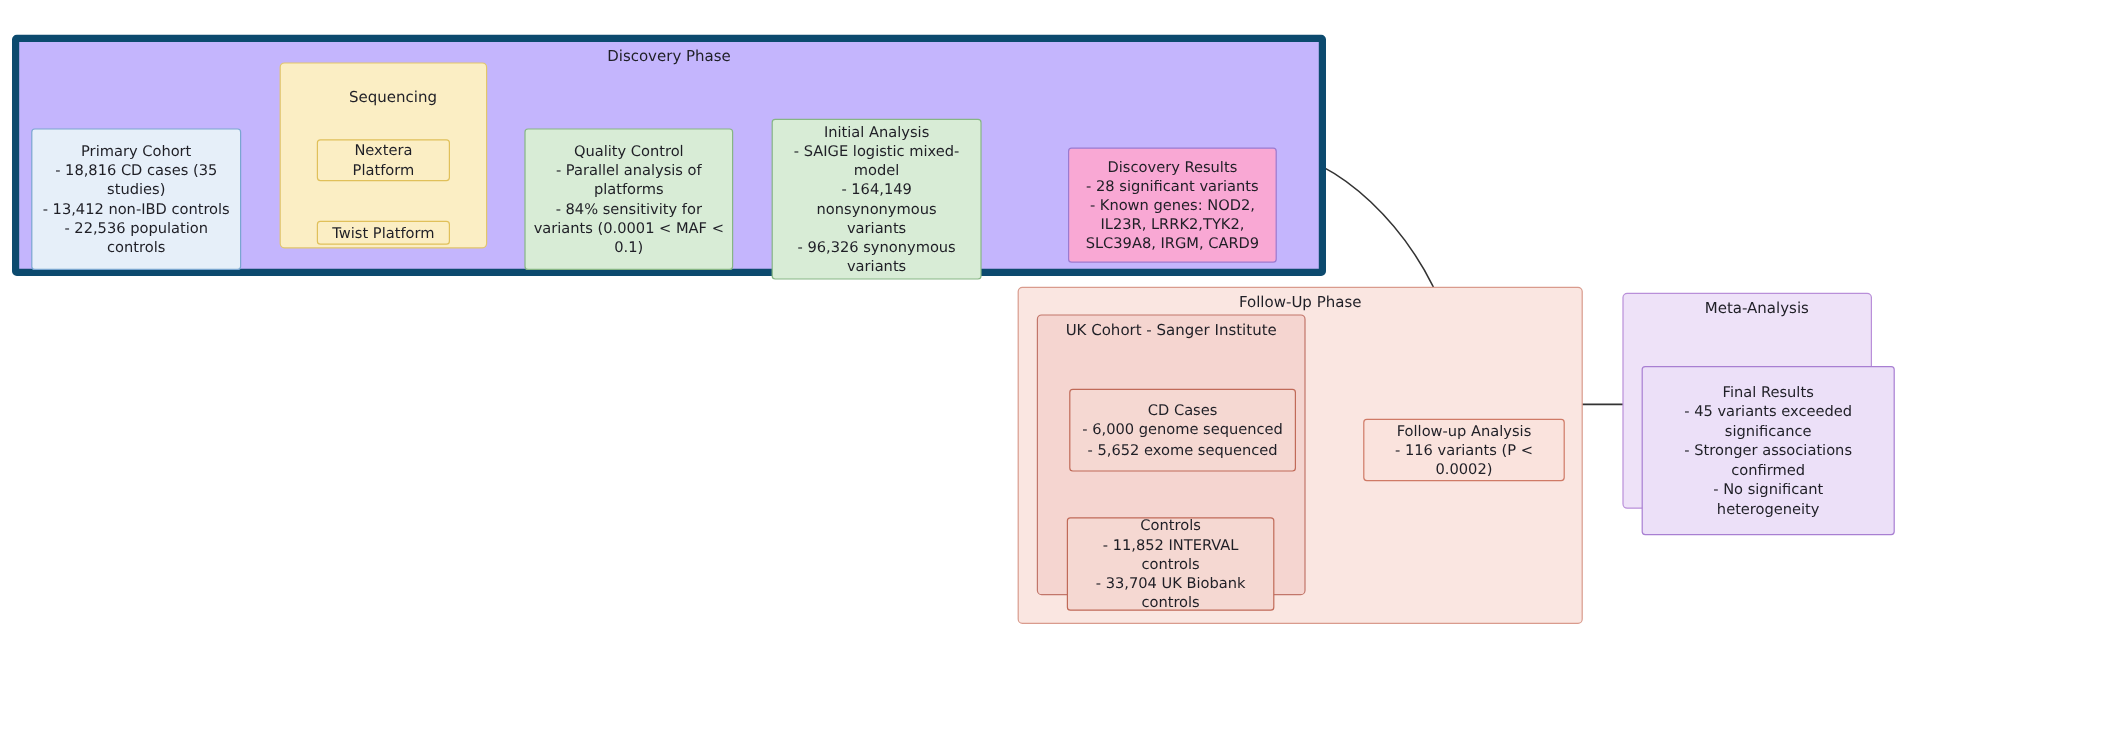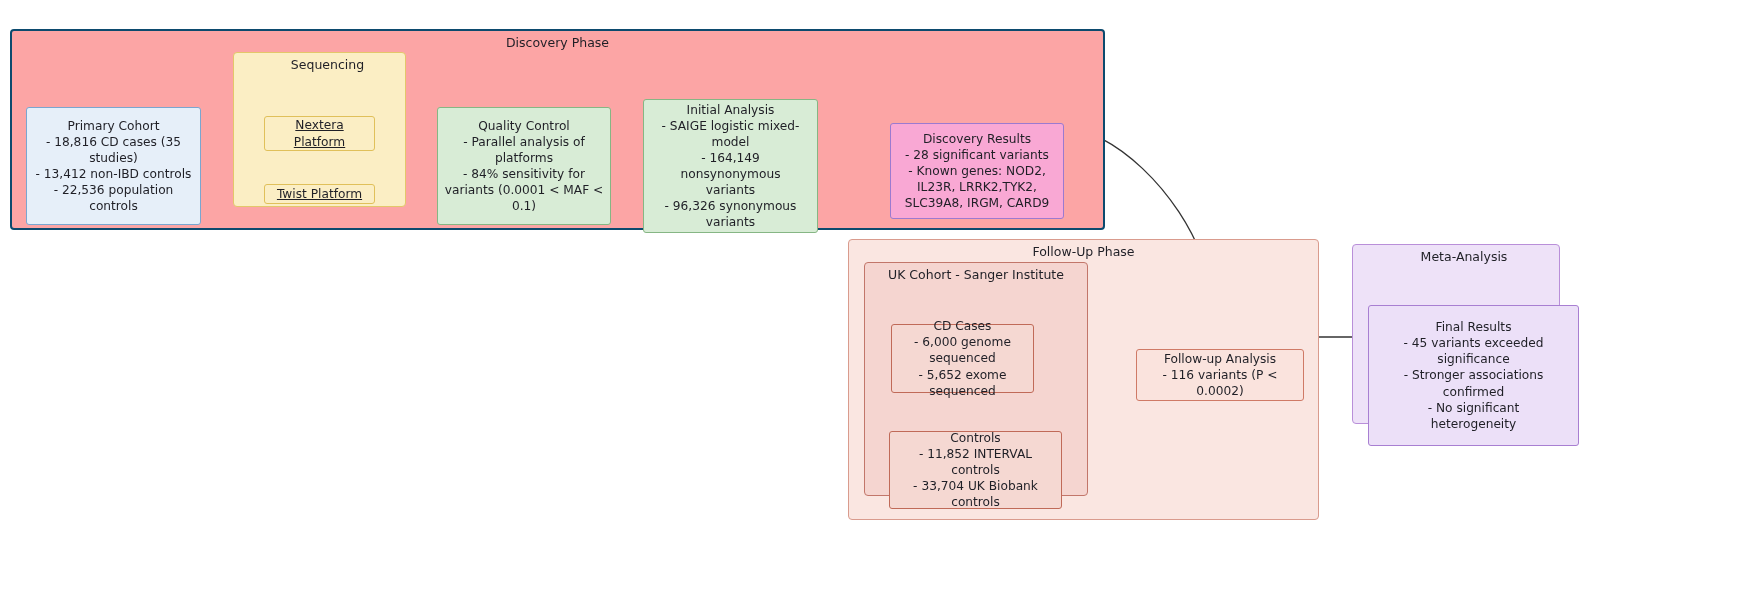--- a/index.html
+++ b/index.html
@@ -11,40 +11,40 @@
   #canvas{position:absolute;inset:0;}
   svg.edges{position:absolute;left:0;top:0;width:1754px;height:610px;pointer-events:none;}
 
   
   .subgraph{position:absolute;box-sizing:border-box;border-radius:4px;}
   .sg-title{
     position:absolute;left:0;right:0;text-align:center;
     font-size:12.5px;line-height:1.25;color:#1f1f26;
   }
 
-  .sg-discovery{background:#fca5a5;border:2px solid #0c4a6e;}
+  .sg-discovery{background:#c4b5fd;border:6px solid #0c4a6e;}
   .sg-sequencing{background:#fbeec4;border:1px solid #e3c76a;}
   .sg-followup{background:#fae6e1;border:1px solid #d99b8d;}
   .sg-ukcohort{background:#f5d5d0;border:1px solid #c2766a;}
   .sg-meta{background:#eee2f8;border:1px solid #b98fd9;}
 
   
   .node{
     position:absolute;box-sizing:border-box;border-radius:3px;
     display:flex;align-items:center;justify-content:center;
     text-align:center;font-size:12.2px;line-height:1.32;
     padding:4px 6px;
     margin-top:38px;
   }
   .node .inner{width:100%;}
   .node .ttl{display:block;}
   .node .ln{display:block;}
 
   .n-blue{background:#e6eff9;border:1px solid #7aa6d0;}
-  .n-yellow{background:#fbeec4;border:1px solid #e0c05a;text-decoration:underline;}
+  .n-yellow{background:#fbeec4;border:1px solid #e0c05a;}
   .n-green{background:#d8ecd6;border:1px solid #86b684;}
   .n-purple{background:#f9a8d4;border:1px solid #9b7ad0;}
   .n-pink{background:#f5d8d2;border:1px solid #c06a58;}
   .n-pink2{background:#fae3dd;border:1px solid #cf7a66;}
   .n-meta{background:#ece0f8;border:1px solid #a87fd2;}
 </style>
 </head>
 <body>
 
 <div id="canvas">
@@ -80,21 +80,21 @@
       <span class="ttl">Primary Cohort</span>
       <span class="ln">- 18,816 CD cases (35</span>
       <span class="ln">studies)</span>
       <span class="ln">- 13,412 non-IBD controls</span>
       <span class="ln">- 22,536 population</span>
       <span class="ln">controls</span>
     </span>
   </div>
 
   <div class="subgraph sg-sequencing" style="left:233px;top:52px;width:173px;height:155px;">
-    <div class="sg-title" style="top:4px;padding-left:16px;">Sequencing</div>
+    <div class="sg-title" style="top:20px;padding-left:16px;">Sequencing</div>
   </div>
 
   <div class="node n-yellow" style="left:264px;top:78px;width:111px;height:35px;">
     <span class="inner">
       <span class="ttl">Nextera Platform</span>
     </span>
   </div>
 
   <div class="node n-yellow" style="left:264px;top:146px;width:111px;height:20px;">
     <span class="inner">
@@ -136,21 +136,21 @@
   </div>
 
   <div class="subgraph sg-followup" style="left:848px;top:239px;width:471px;height:281px;">
     <div class="sg-title" style="top:4px;">Follow-Up Phase</div>
   </div>
 
   <div class="subgraph sg-ukcohort" style="left:864px;top:262px;width:224px;height:234px;">
     <div class="sg-title" style="top:4px;">UK Cohort - Sanger Institute</div>
   </div>
 
-  <div class="node n-pink" style="left:891px;top:286px;width:143px;height:69px;">
+  <div class="node n-pink" style="left:891px;top:286px;width:189px;height:69px;">
     <span class="inner">
       <span class="ttl">CD Cases</span>
       <span class="ln">- 6,000 genome sequenced</span>
       <span class="ln">- 5,652 exome sequenced</span>
     </span>
   </div>
 
   <div class="node n-pink" style="left:889px;top:393px;width:173px;height:78px;">
     <span class="inner">
       <span class="ttl">Controls</span>

